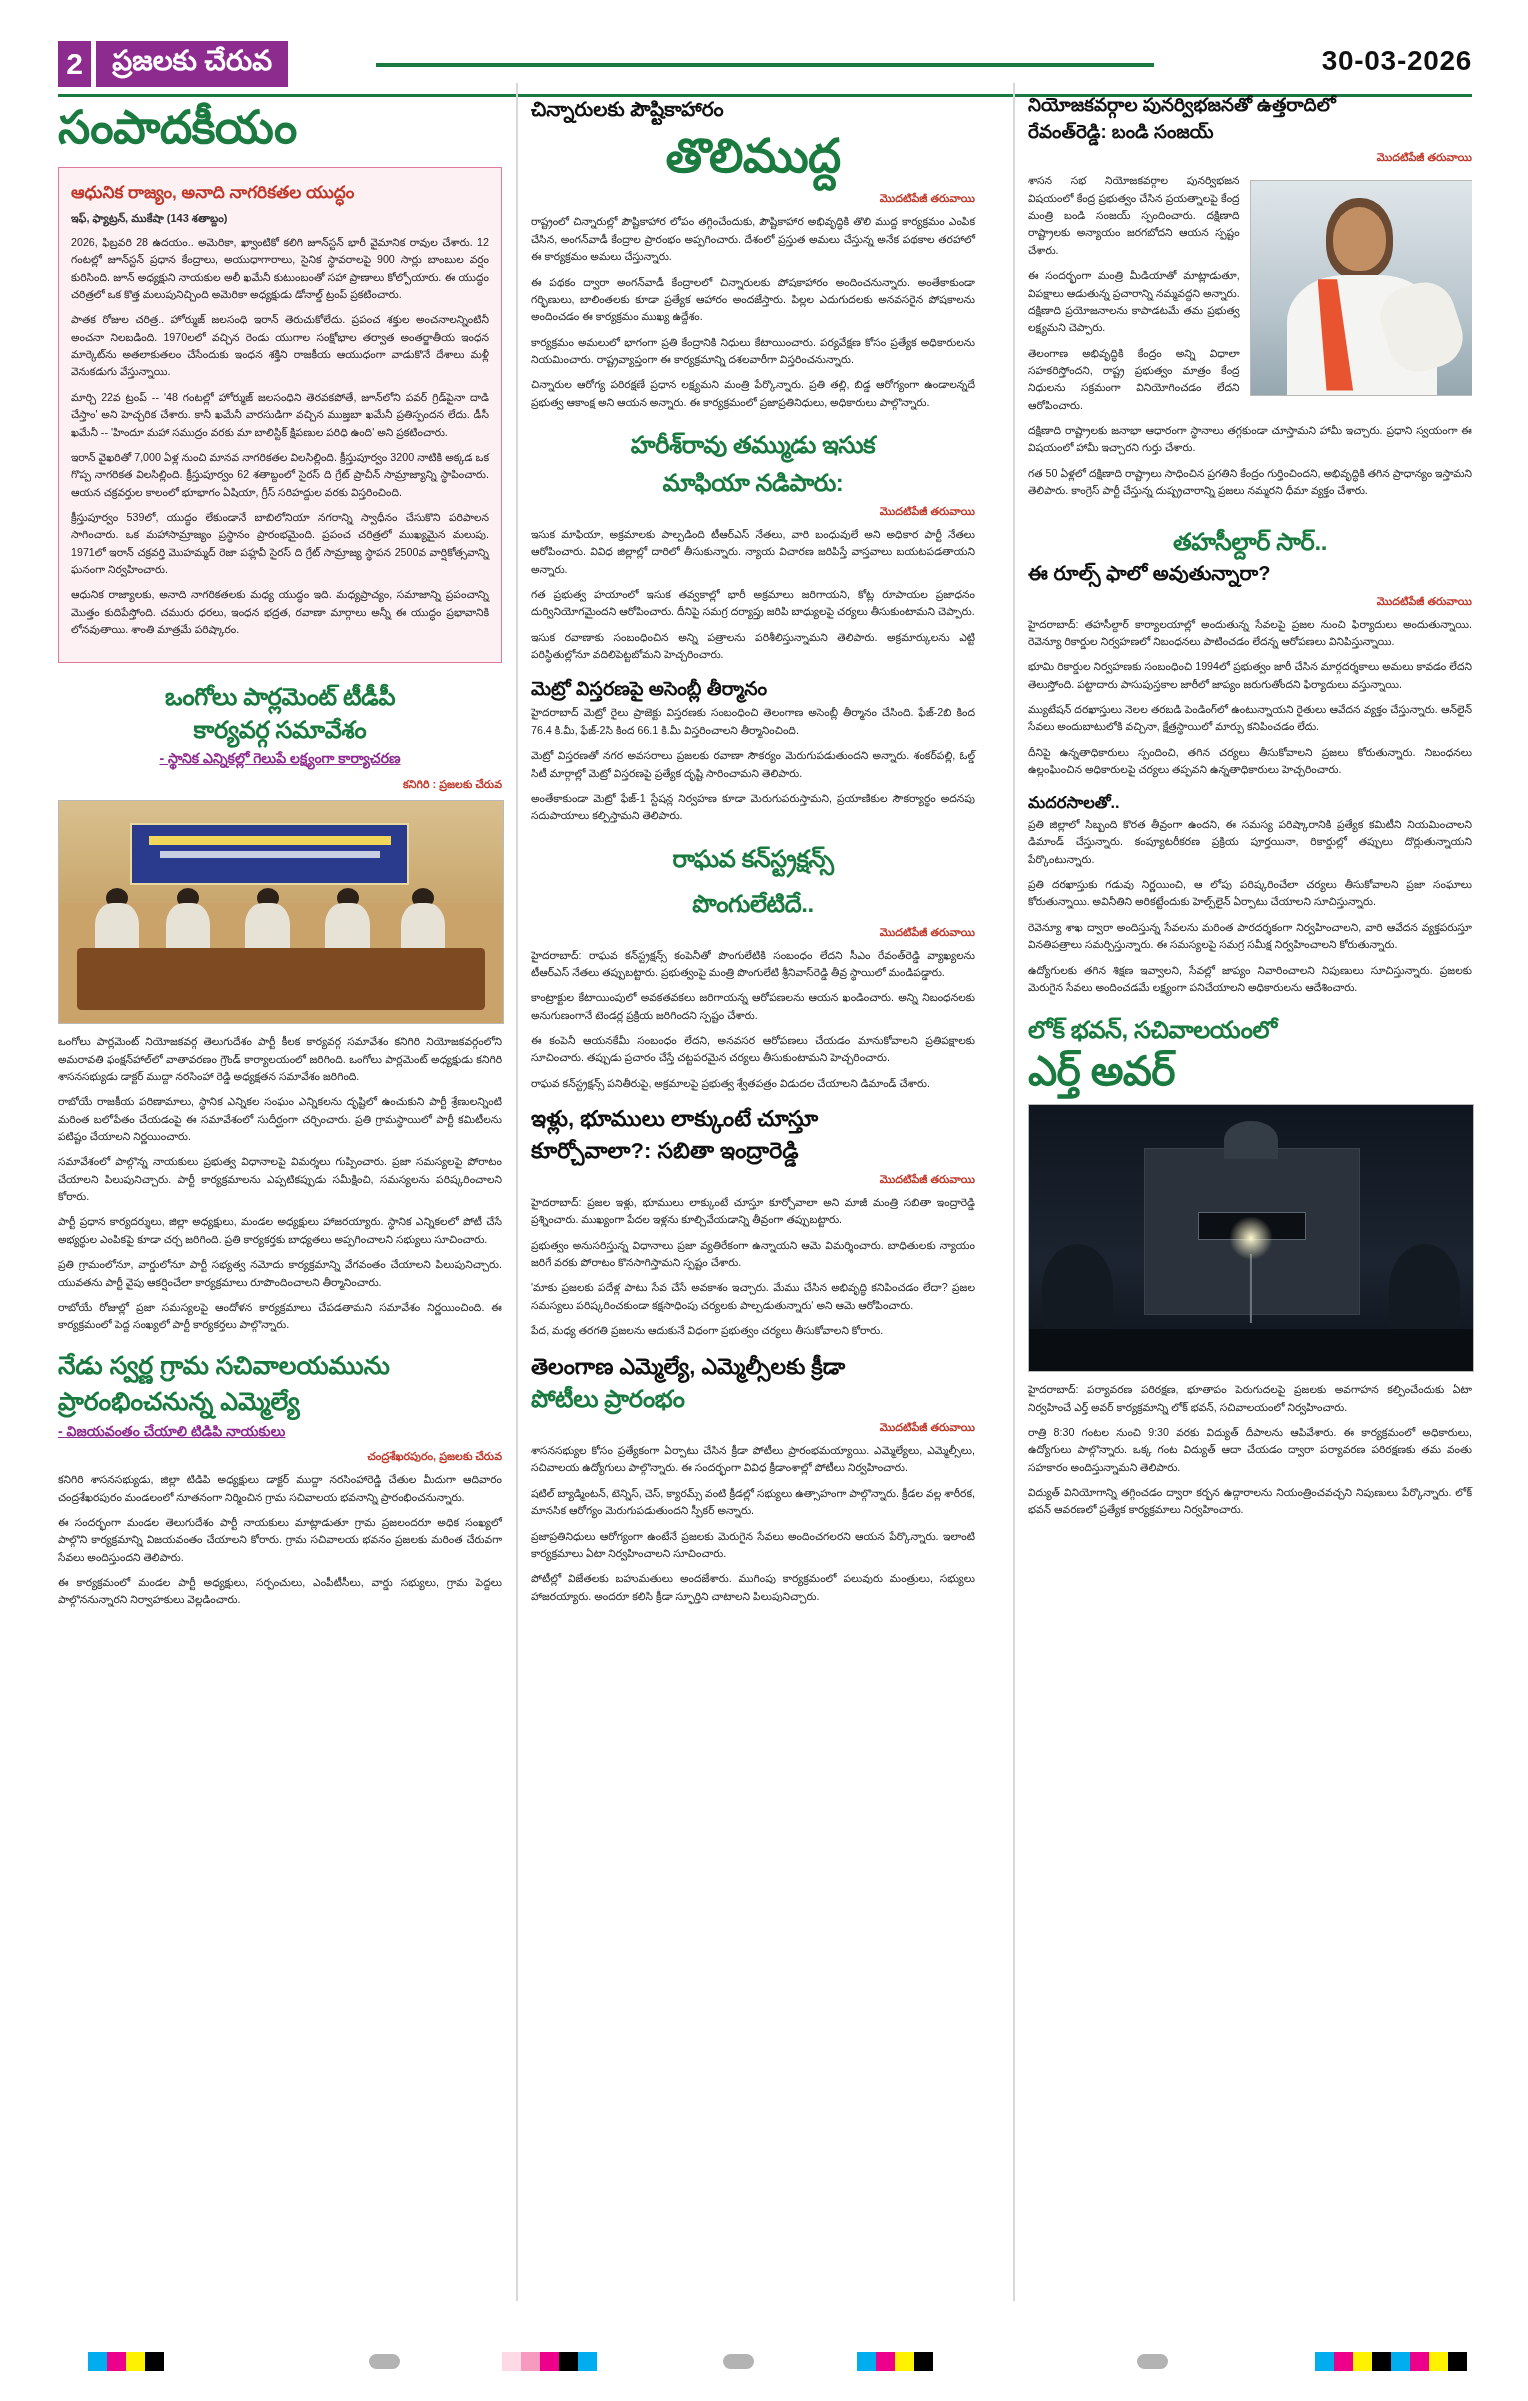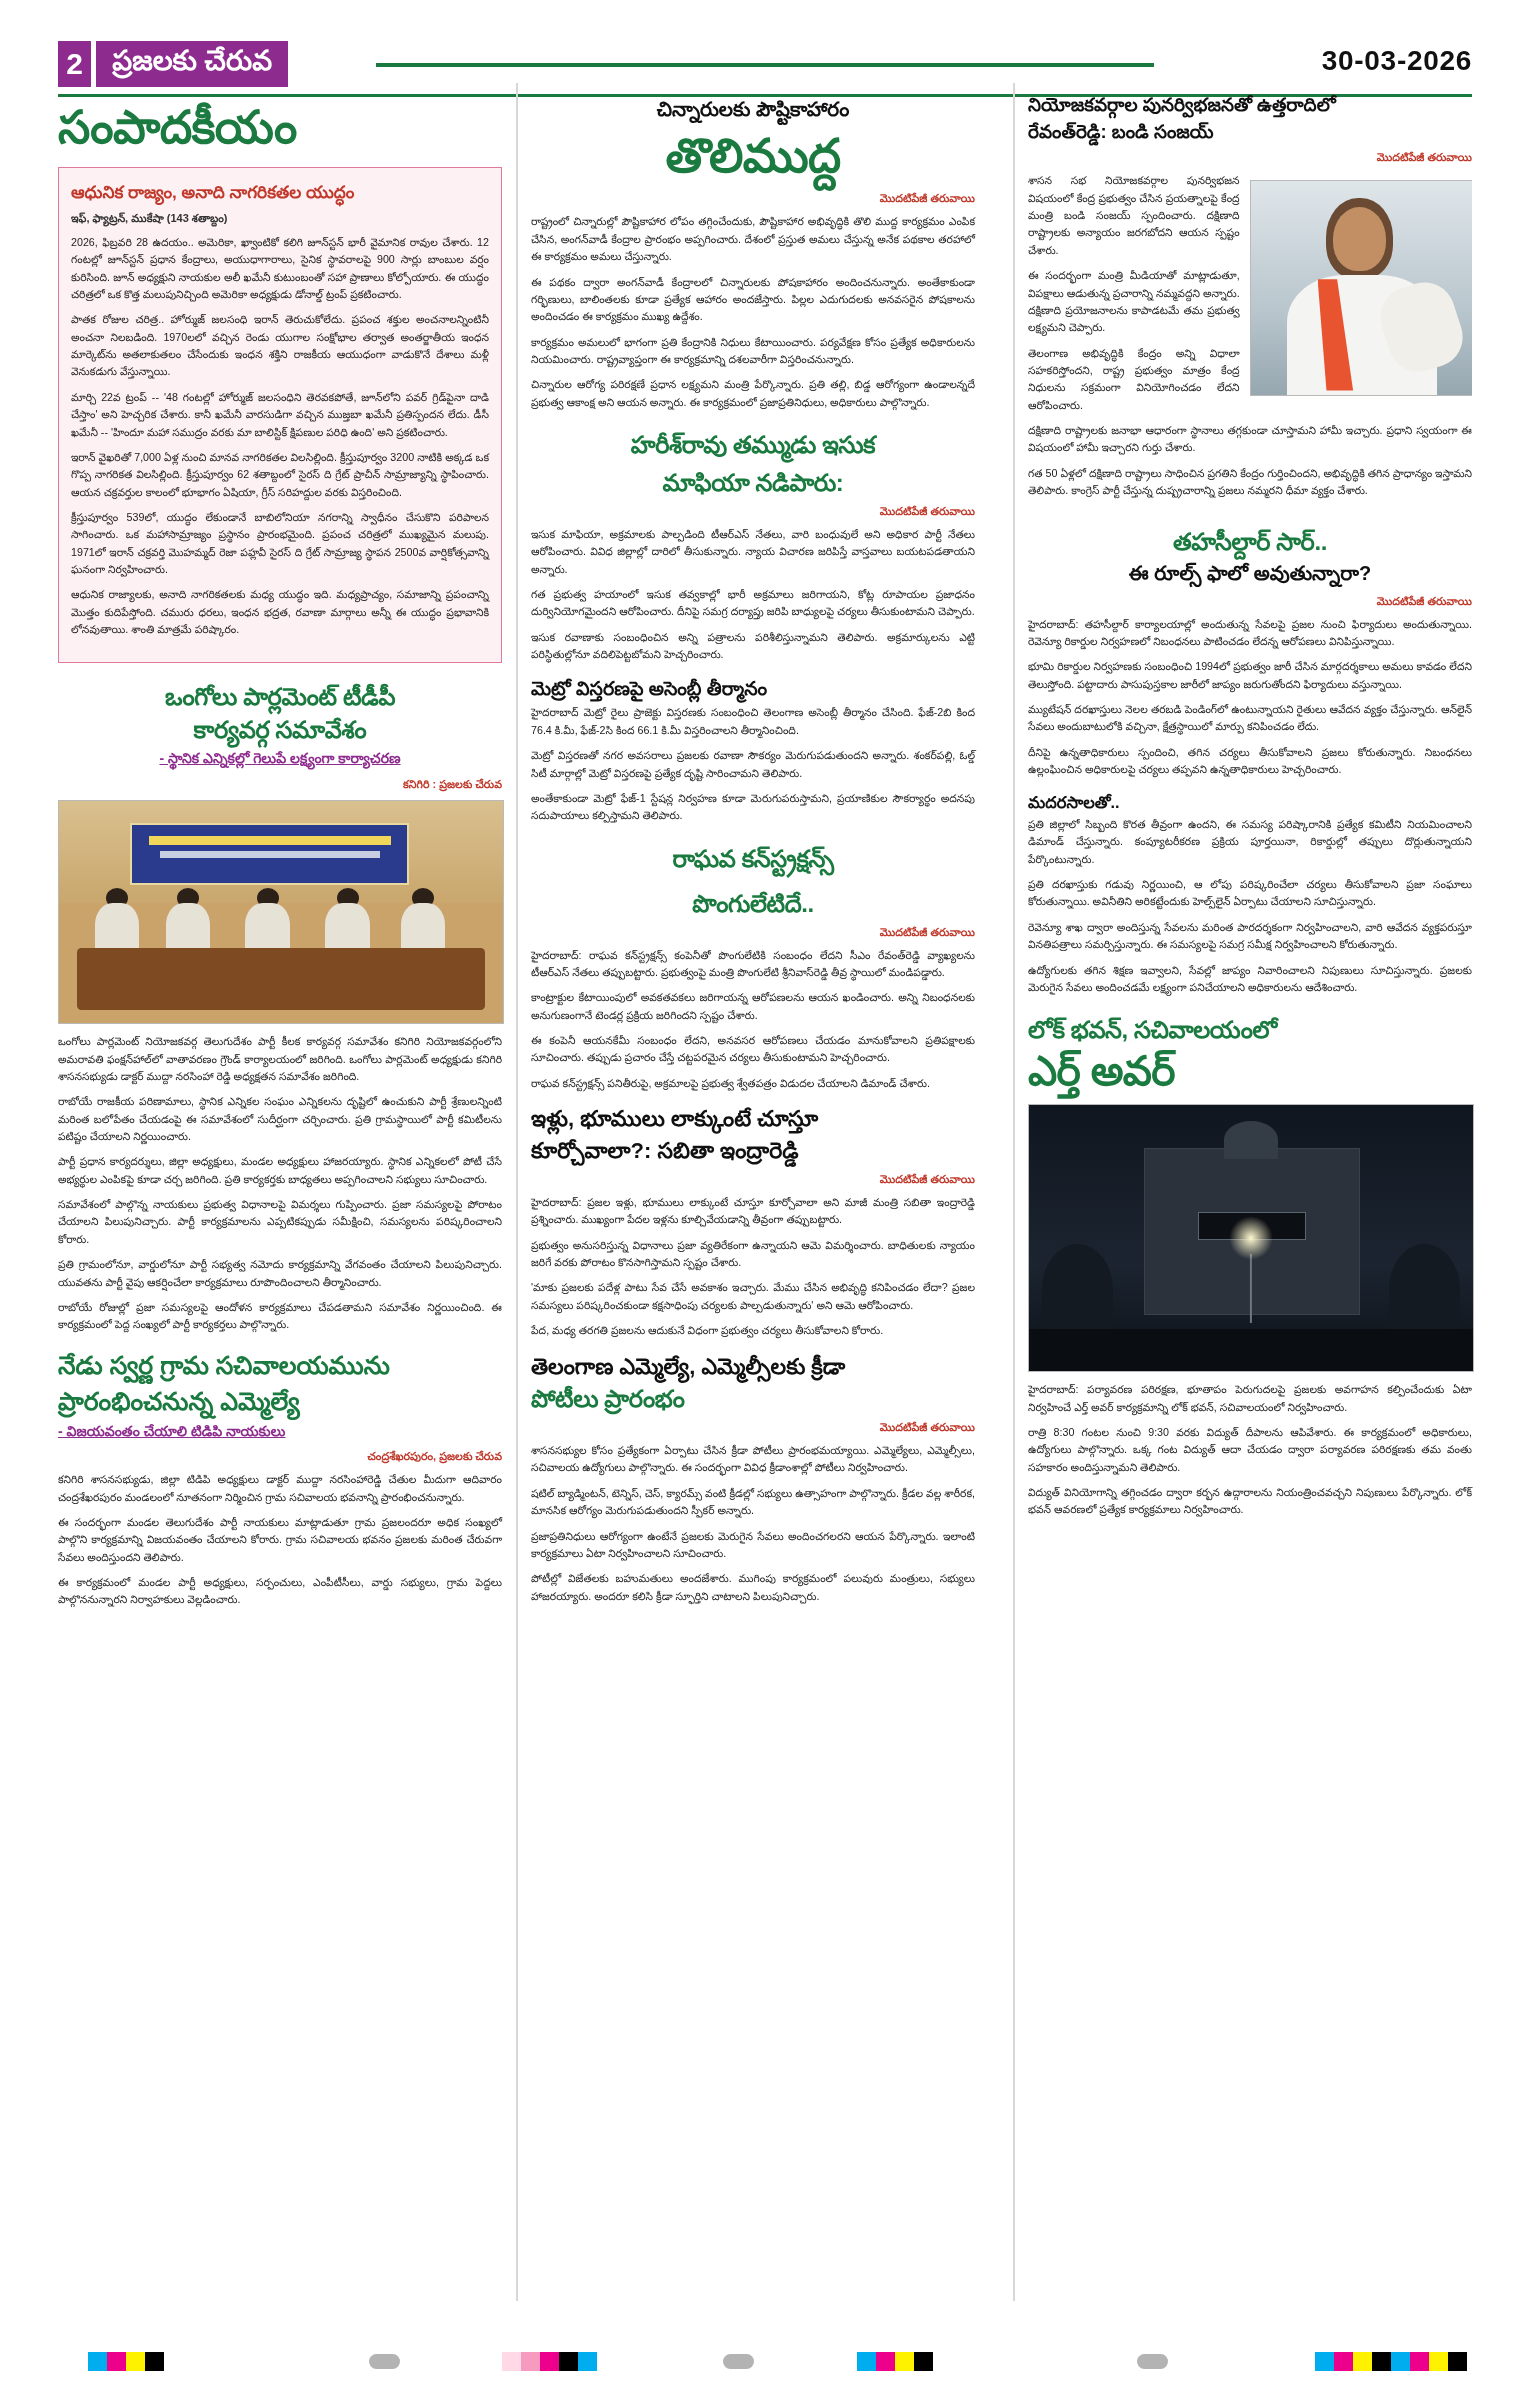--- a/index.html
+++ b/index.html
@@ -33,21 +33,21 @@
   .edit-box{border:1.5px solid #e07a9a;background:#fdf1f4;padding:12px 12px 15px 12px;}
   .edit-head{font-size:17px;font-weight:bold;color:#c0392b;line-height:1.5;margin-bottom:6px;}
   .edit-sub{font-size:11px;font-weight:bold;color:#333;margin-bottom:7.4px;}
   .edit-body p{font-size:10.7px;line-height:1.62;text-align:justify;margin:0 0 8.1px 0;color:#1a1a1a;}
 
   
   .hl-lg{font-size:24px;font-weight:bold;color:#1b7a3f;line-height:1.22;margin:19px 0 4.4px 0;letter-spacing:-0.4px;}
   .hl-xl{font-size:47px;font-weight:bold;color:#1b7a3f;line-height:1.1;margin:7.4px 0 10.4px 0;letter-spacing:-0.7px;}
   .hl-md{font-size:25px;font-weight:bold;color:#1b7a3f;line-height:1.25;margin:16.3px 0 4.4px 0;}
   .kicker{font-size:22px;font-weight:bold;color:#111;line-height:1.3;margin:13.3px 0 3px 0;}
-  .kicker-c{font-size:20px;font-weight:bold;color:#111;line-height:1.35;margin:10.4px 0 4.4px 0;text-align:center;}
+  .kicker-c{font-size:20px;font-weight:bold;color:#111;line-height:1.35;margin:10.4px 0 4.4px 0;}
   .deck{font-size:14px;font-weight:bold;color:#8e2b8e;margin:6px 0 7.4px 0;text-decoration:underline;}
   .byline{font-size:11px;font-weight:bold;color:#c0392b;margin:7.4px 0 6px 0;text-align:right;}
   .body p{font-size:10.7px;line-height:1.62;text-align:justify;margin:0 0 8.1px 0;color:#1a1a1a;}
   .center{text-align:center;}
 
   
   .photo{position:relative;width:100%;background:#9aa3ad;overflow:hidden;margin:7.4px 0 9px 0;
          border:0.7px solid #b9b9b9;}
   .ph-meeting{height:222px;background:
       linear-gradient(#caa36a 0 0) 0 0/100% 100% no-repeat;}
@@ -149,22 +149,22 @@
           <div class="p1"></div>
             <div class="p2"></div>
             <div class="p3"></div>
             <div class="p4"></div>
             <div class="p5"></div>
           <div class="table"></div>
         </div>
         <div class="body">
           <p>ఒంగోలు పార్లమెంట్ నియోజకవర్గ తెలుగుదేశం పార్టీ కీలక కార్యవర్గ సమావేశం కనిగిరి నియోజకవర్గంలోని అమరావతి ఫంక్షన్‌హాల్‌లో వాతావరణం గ్రౌండ్ కార్యాలయంలో జరిగింది. ఒంగోలు పార్లమెంట్ అధ్యక్షుడు కనిగిరి శాసనసభ్యుడు డాక్టర్ ముద్దా నరసింహా రెడ్డి అధ్యక్షతన సమావేశం జరిగింది.</p>
           <p>రాబోయే రాజకీయ పరిణామాలు, స్థానిక ఎన్నికల సంఘం ఎన్నికలను దృష్టిలో ఉంచుకుని పార్టీ శ్రేణులన్నింటి మరింత బలోపేతం చేయడంపై ఈ సమావేశంలో సుదీర్ఘంగా చర్చించారు. ప్రతి గ్రామస్థాయిలో పార్టీ కమిటీలను పటిష్టం చేయాలని నిర్ణయించారు.</p>
+          <p>సమావేశంలో పాల్గొన్న నాయకులు ప్రభుత్వ విధానాలపై విమర్శలు గుప్పించారు. ప్రజా సమస్యలపై పోరాటం చేయాలని పిలుపునిచ్చారు. పార్టీ కార్యక్రమాలను ఎప్పటికప్పుడు సమీక్షించి, సమస్యలను పరిష్కరించాలని కోరారు.</p>
           <p>పార్టీ ప్రధాన కార్యదర్శులు, జిల్లా అధ్యక్షులు, మండల అధ్యక్షులు హాజరయ్యారు. స్థానిక ఎన్నికలలో పోటీ చేసే అభ్యర్థుల ఎంపికపై కూడా చర్చ జరిగింది. ప్రతి కార్యకర్తకు బాధ్యతలు అప్పగించాలని సభ్యులు సూచించారు.</p>
-          <p>సమావేశంలో పాల్గొన్న నాయకులు ప్రభుత్వ విధానాలపై విమర్శలు గుప్పించారు. ప్రజా సమస్యలపై పోరాటం చేయాలని పిలుపునిచ్చారు. పార్టీ కార్యక్రమాలను ఎప్పటికప్పుడు సమీక్షించి, సమస్యలను పరిష్కరించాలని కోరారు.</p>
           <p>ప్రతి గ్రామంలోనూ, వార్డులోనూ పార్టీ సభ్యత్వ నమోదు కార్యక్రమాన్ని వేగవంతం చేయాలని పిలుపునిచ్చారు. యువతను పార్టీ వైపు ఆకర్షించేలా కార్యక్రమాలు రూపొందించాలని తీర్మానించారు.</p>
           <p>రాబోయే రోజుల్లో ప్రజా సమస్యలపై ఆందోళన కార్యక్రమాలు చేపడతామని సమావేశం నిర్ణయించింది. ఈ కార్యక్రమంలో పెద్ద సంఖ్యలో పార్టీ కార్యకర్తలు పాల్గొన్నారు.</p>
         </div>
       </div>
 
       <div>
         <div class="hl-md">నేడు స్వర్ణ గ్రామ సచివాలయమును</div>
         <div class="hl-md" style="margin-top:0">ప్రారంభించనున్న ఎమ్మెల్యే</div>
         <div class="deck">- విజయవంతం చేయాలి టిడిపి నాయకులు</div>
         <div class="byline">చంద్రశేఖరపురం, ప్రజలకు చేరువ</div>

